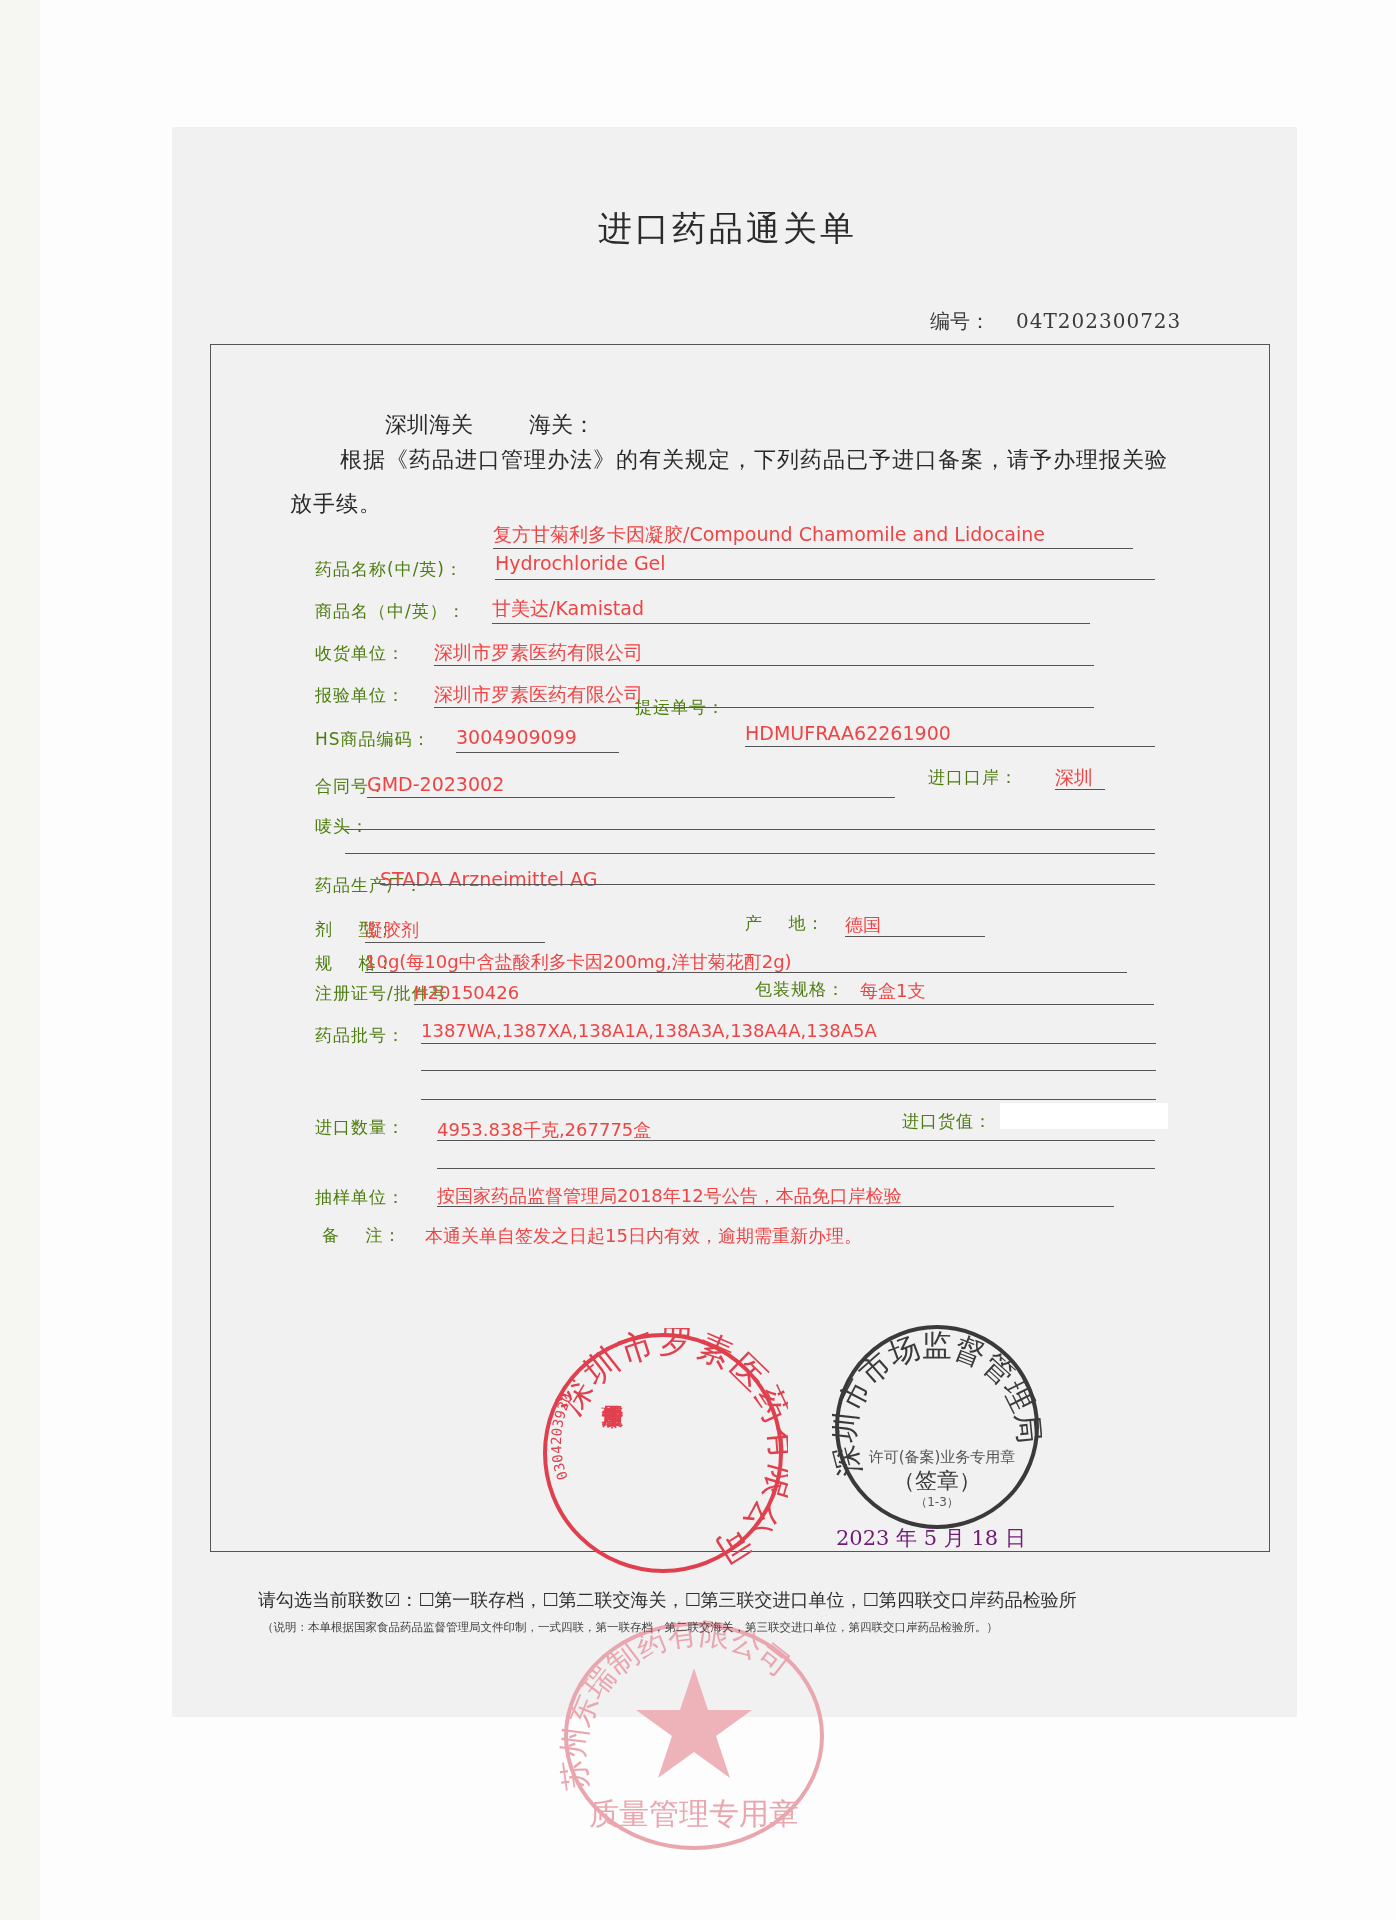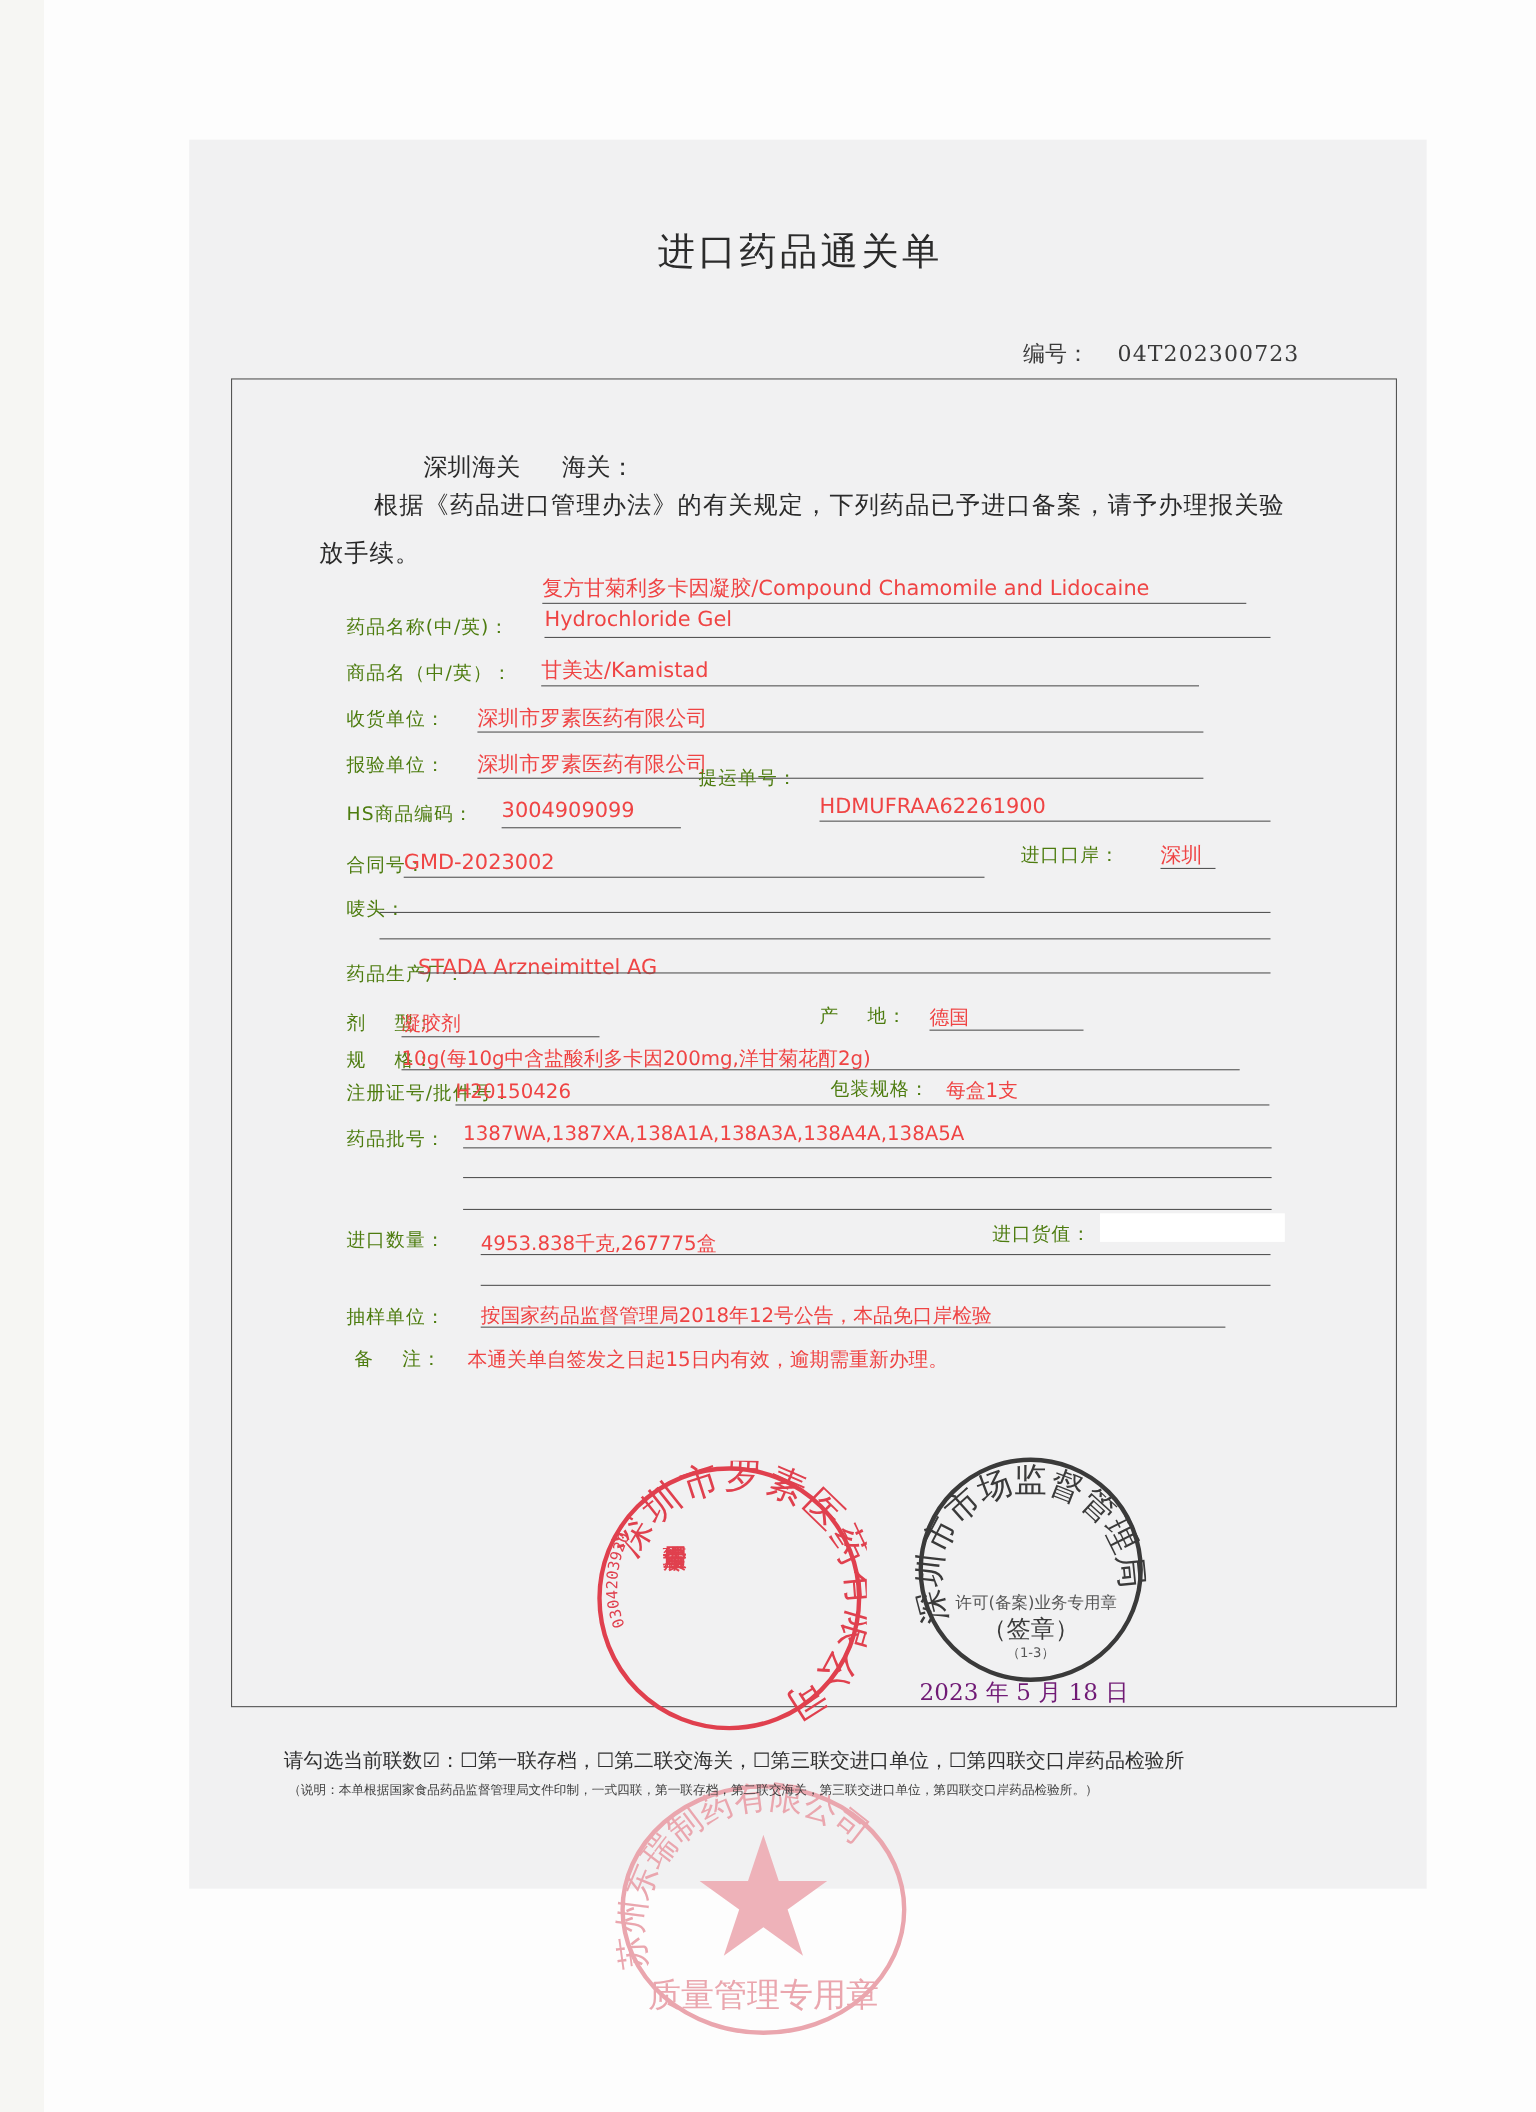--- a/index.html
+++ b/index.html
@@ -20,21 +20,21 @@
     }
     .serial { position: absolute; left: 930px; top: 308px; font-size: 20px; color: #3a3a3a;
       font-family: "DejaVu Serif", "Liberation Serif", serif; text-align: center; }
     .serial .num { margin-left: 26px; letter-spacing: 1px; }
     .box {
       position: absolute; left: 210px; top: 344px; width: 1060px; height: 1208px;
       border: 1.5px solid #555; box-sizing: border-box;
     }
     .serif { font-family: "DejaVu Serif", "Liberation Serif", serif; }
     .addressee { position: absolute; left: 385px; top: 410px; font-size: 22px; }
-    .addressee .second { margin-left: 38px; }
+    .addressee .second { margin-left: 56px; }
     .body-text { position: absolute; left: 290px; top: 436px; width: 880px; font-size: 22px; line-height: 44px; text-indent: 50px; letter-spacing: 1px; }
     .lbl { position: absolute; font-size: 17px; color: #4d7c0f; letter-spacing: 1px; }
     .val { position: absolute; font-size: 19px; color: #ef4444; white-space: nowrap; }
     .uline { position: absolute; height: 0; border-top: 1.5px solid #555; }
     .redact { position: absolute; left: 1000px; top: 1103px; width: 168px; height: 26px; background: #ffffff; }
     .foot1 { position: absolute; left: 258px; top: 1588px; font-size: 18px; color: #2e2e2e; white-space: nowrap; }
     .foot2 { position: absolute; left: 262px; top: 1620px; font-size: 11.5px; color: #3e3e3e; white-space: nowrap; }
     .date { position: absolute; left: 836px; top: 1524px; font-size: 21px; font-family: "DejaVu Serif", "Liberation Serif", serif; color: #701a75; }
     .stamp { position: absolute; border-radius: 50%; box-sizing: border-box; }
     .stamp svg { position: absolute; left: 0; top: 0; }

